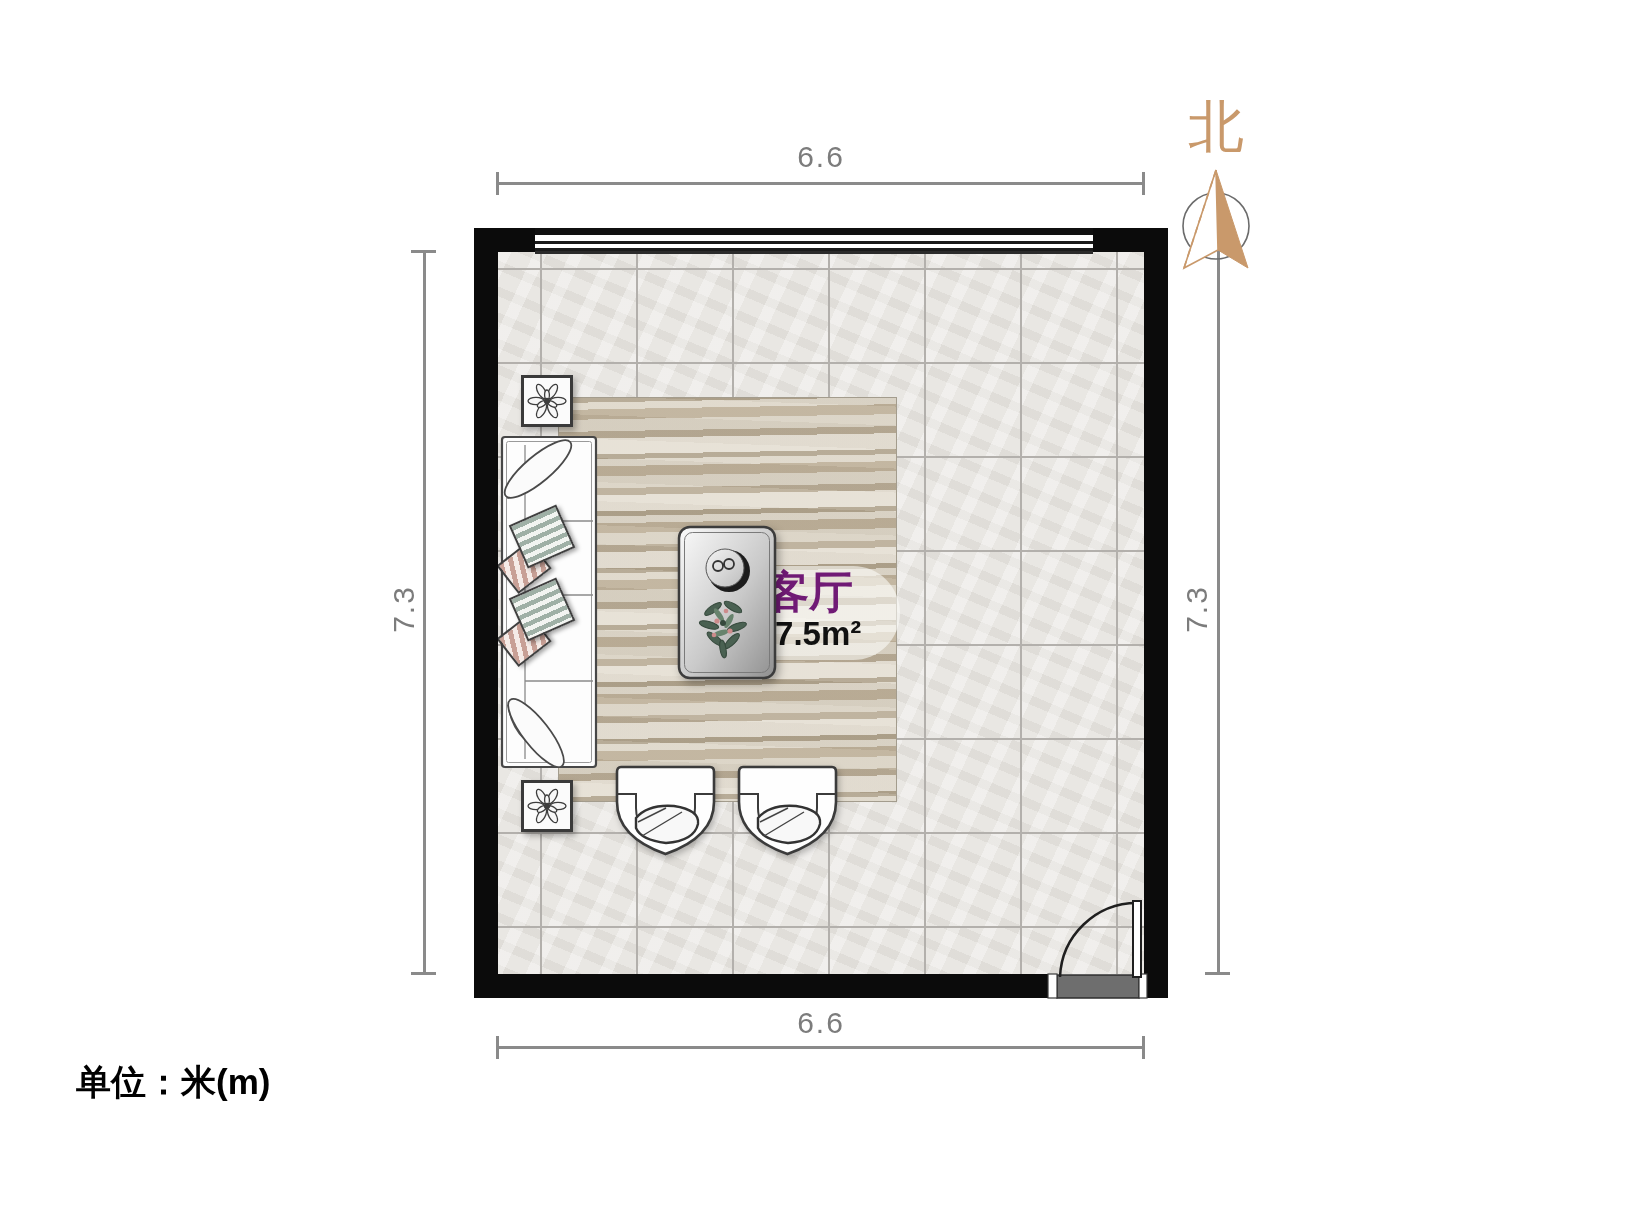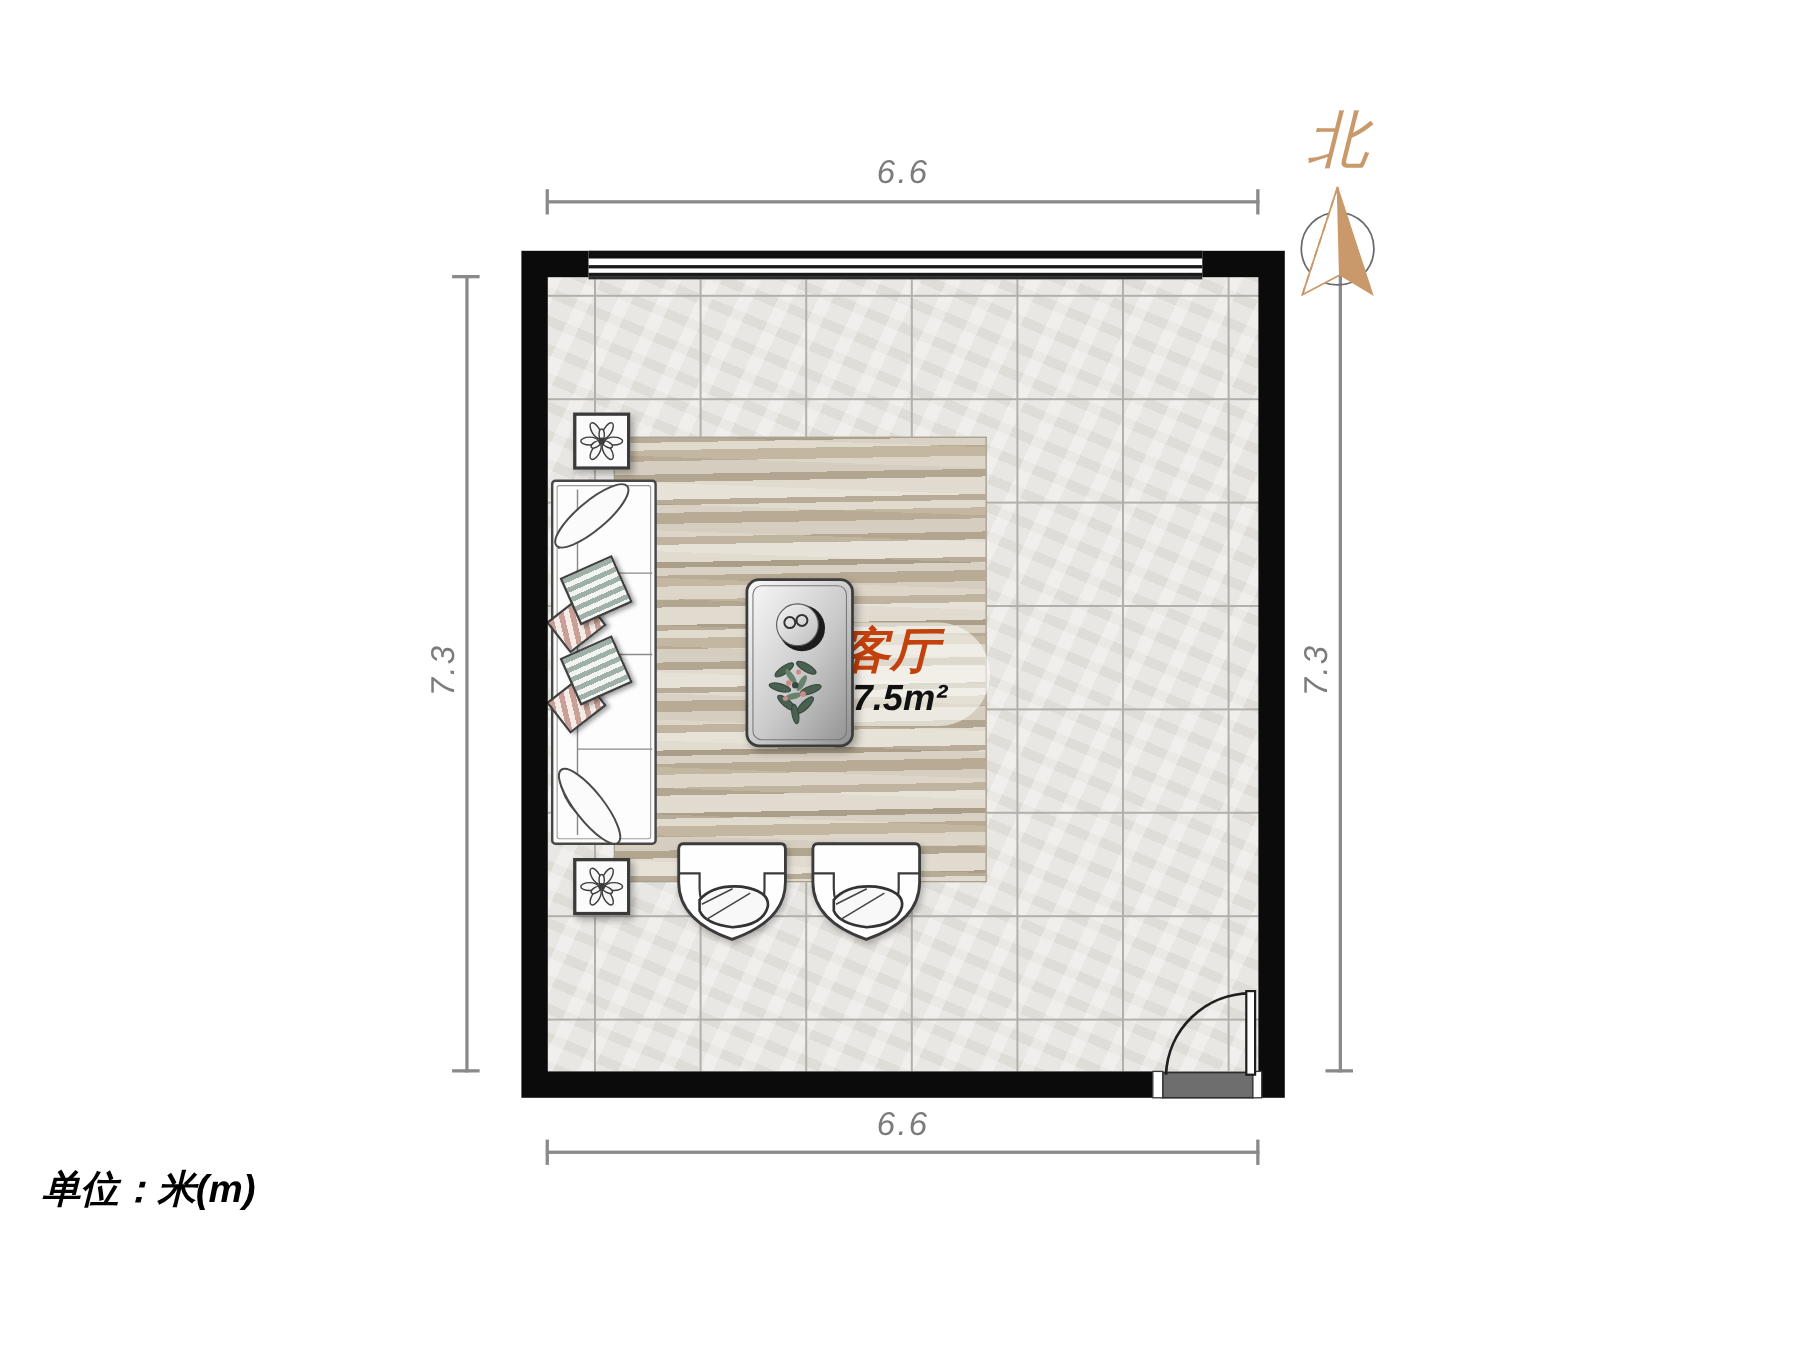--- a/index.html
+++ b/index.html
@@ -1,17 +1,17 @@
 <!DOCTYPE html>
 <html><head>
 <meta charset="utf-8">
 <style>
   html,body{margin:0;padding:0;background:#fff;}
   #plan{position:relative;width:1642px;height:1232px;background:#ffffff;overflow:hidden;
-        font-family:"Liberation Sans","DejaVu Sans",sans-serif;font-style:italic;}
+        font-family:"Liberation Sans","DejaVu Sans",sans-serif;}
   .abs{position:absolute;}
 
   
   .dimline{background:#8a8a8a;}
   .dim-label{color:#7c7c7c;font-size:30px;letter-spacing:2px;text-align:center;}
   .dim-label.vert{transform:rotate(-90deg);}
 
   
   #room-wall{left:474px;top:228px;width:694px;height:770px;box-sizing:border-box;
              border:24px solid #0b0b0b;z-index:5;}
@@ -35,39 +35,39 @@
     background-image:
       repeating-linear-gradient(179deg,
         rgba(120,100,70,.30) 0 5px, rgba(236,231,221,.55) 5px 12px,
         rgba(170,150,120,.38) 12px 22px, rgba(227,221,209,.6) 22px 34px,
         rgba(141,120,90,.28) 34px 41px, rgba(242,238,230,.65) 41px 57px),
       repeating-linear-gradient(2deg, rgba(255,255,255,.12) 0 19px, rgba(90,75,55,.10) 19px 43px);}
 
   
   #room-pill{left:700px;top:566px;width:200px;height:94px;border-radius:47px;
              background:rgba(253,253,250,.58);z-index:3;text-align:center;padding-left:18px;box-sizing:border-box;}
-  #room-name{font-size:44px;font-weight:bold;color:#c2410c;line-height:46px;margin-top:3px;}
+  #room-name{font-size:44px;font-weight:bold;color:#701a75;line-height:46px;margin-top:3px;}
   #room-area{font-size:33px;font-weight:600;color:#111;line-height:38px;}
 
   
   .furn{z-index:4;}
   .stand{left:521px;width:52px;height:52px;background:#fbfbfb;box-sizing:border-box;
          border:3px solid #3a3a3a;box-shadow:3px 4px 6px rgba(0,0,0,.28);}
   .pillow{box-sizing:border-box;border:2px solid #3f3f3f;box-shadow:2px 3px 4px rgba(0,0,0,.35);}
   .pillow.green{width:52px;height:47px;
     background:repeating-linear-gradient(180deg,#9fb0a6 0 4.5px,#f2f4f1 4.5px 9px);transform:rotate(-24deg);}
   .pillow.pink{width:42px;height:36px;
     background:repeating-linear-gradient(115deg,#c8a096 0 5px,#f5ebe7 5px 10px);transform:rotate(-38deg);}
 
   
   #north-label{left:1186px;top:90px;width:60px;text-align:center;font-size:56px;color:#C9996B;font-weight:500;}
 
   
   #footer{left:38px;top:1062px;color:#000;font-weight:600;font-size:35px;line-height:40px;z-index:9;}
-  #footer div{white-space:nowrap;}
+  #footer div{white-space:nowrap;margin-left:38px;}
 </style>
 </head>
 <body>
 
 <div id="plan">
 
   <div class="abs dimline" style="left:498px;top:182px;width:647px;height:3px;"></div>
   <div class="abs dimline" style="left:496px;top:172px;width:3px;height:23px;"></div>
   <div class="abs dimline" style="left:1142px;top:172px;width:3px;height:23px;"></div>
   <div class="abs dim-label" style="left:771px;top:140px;width:100px;">6.6</div>

